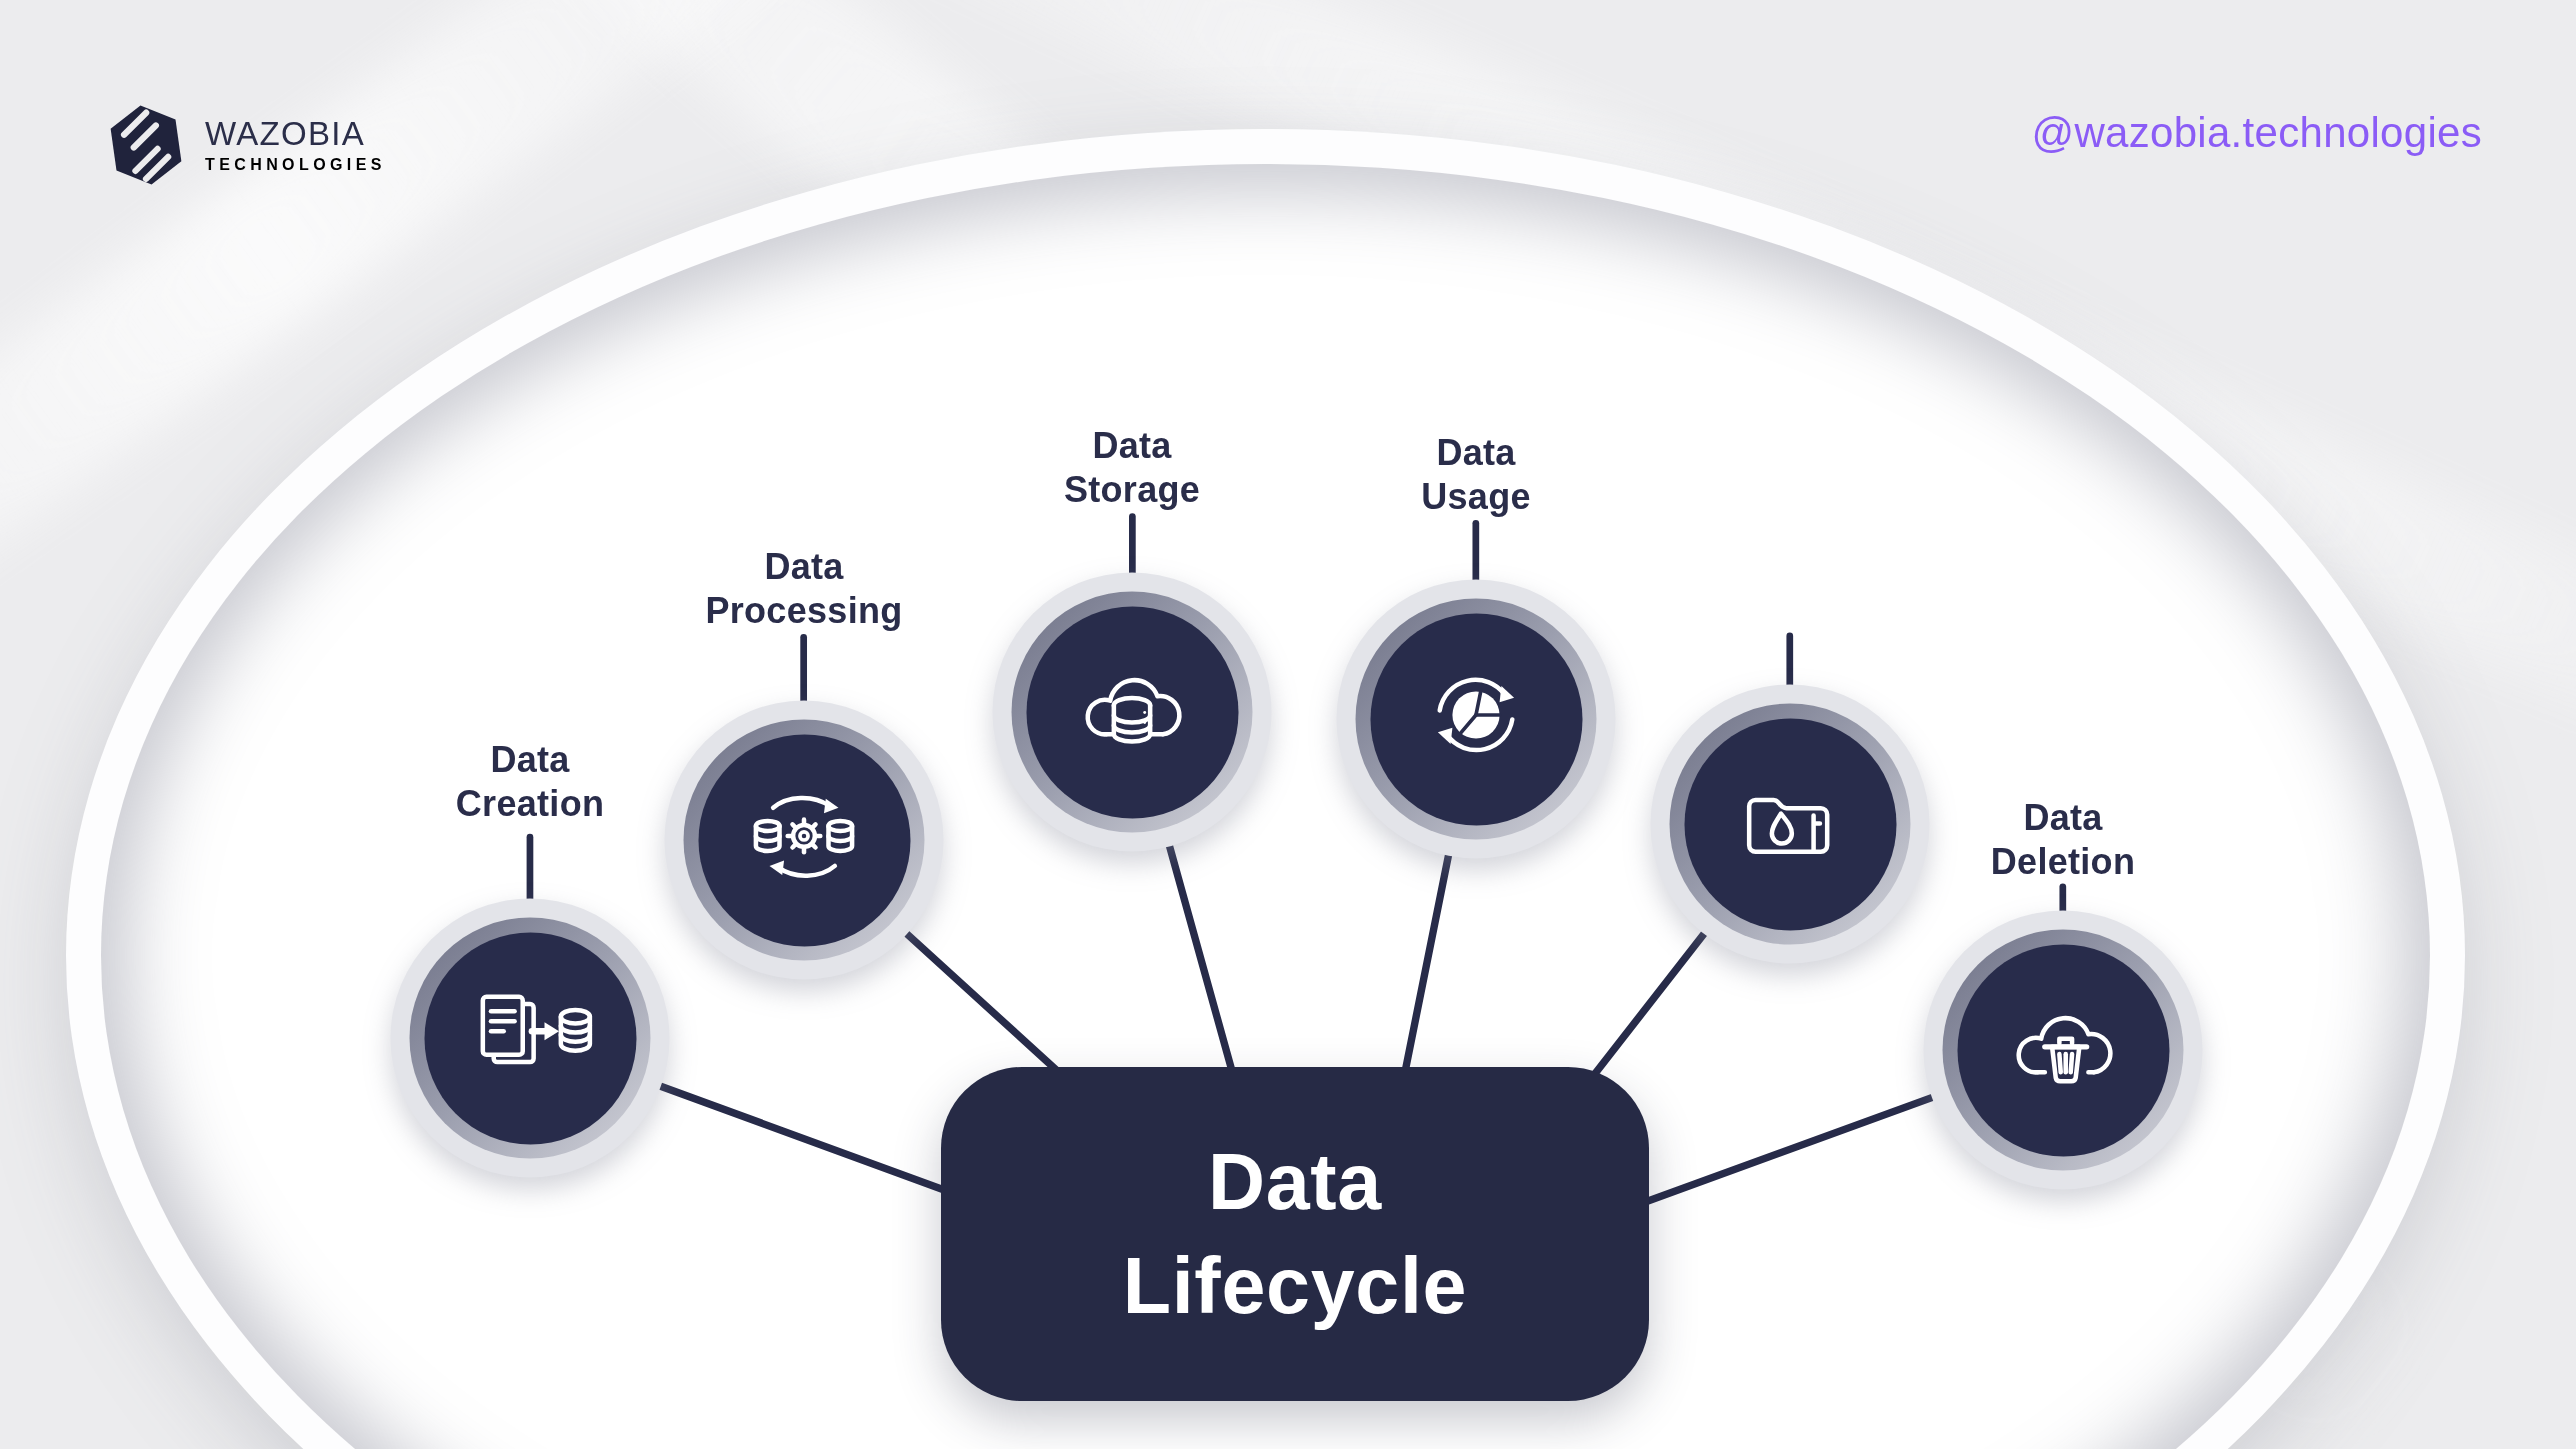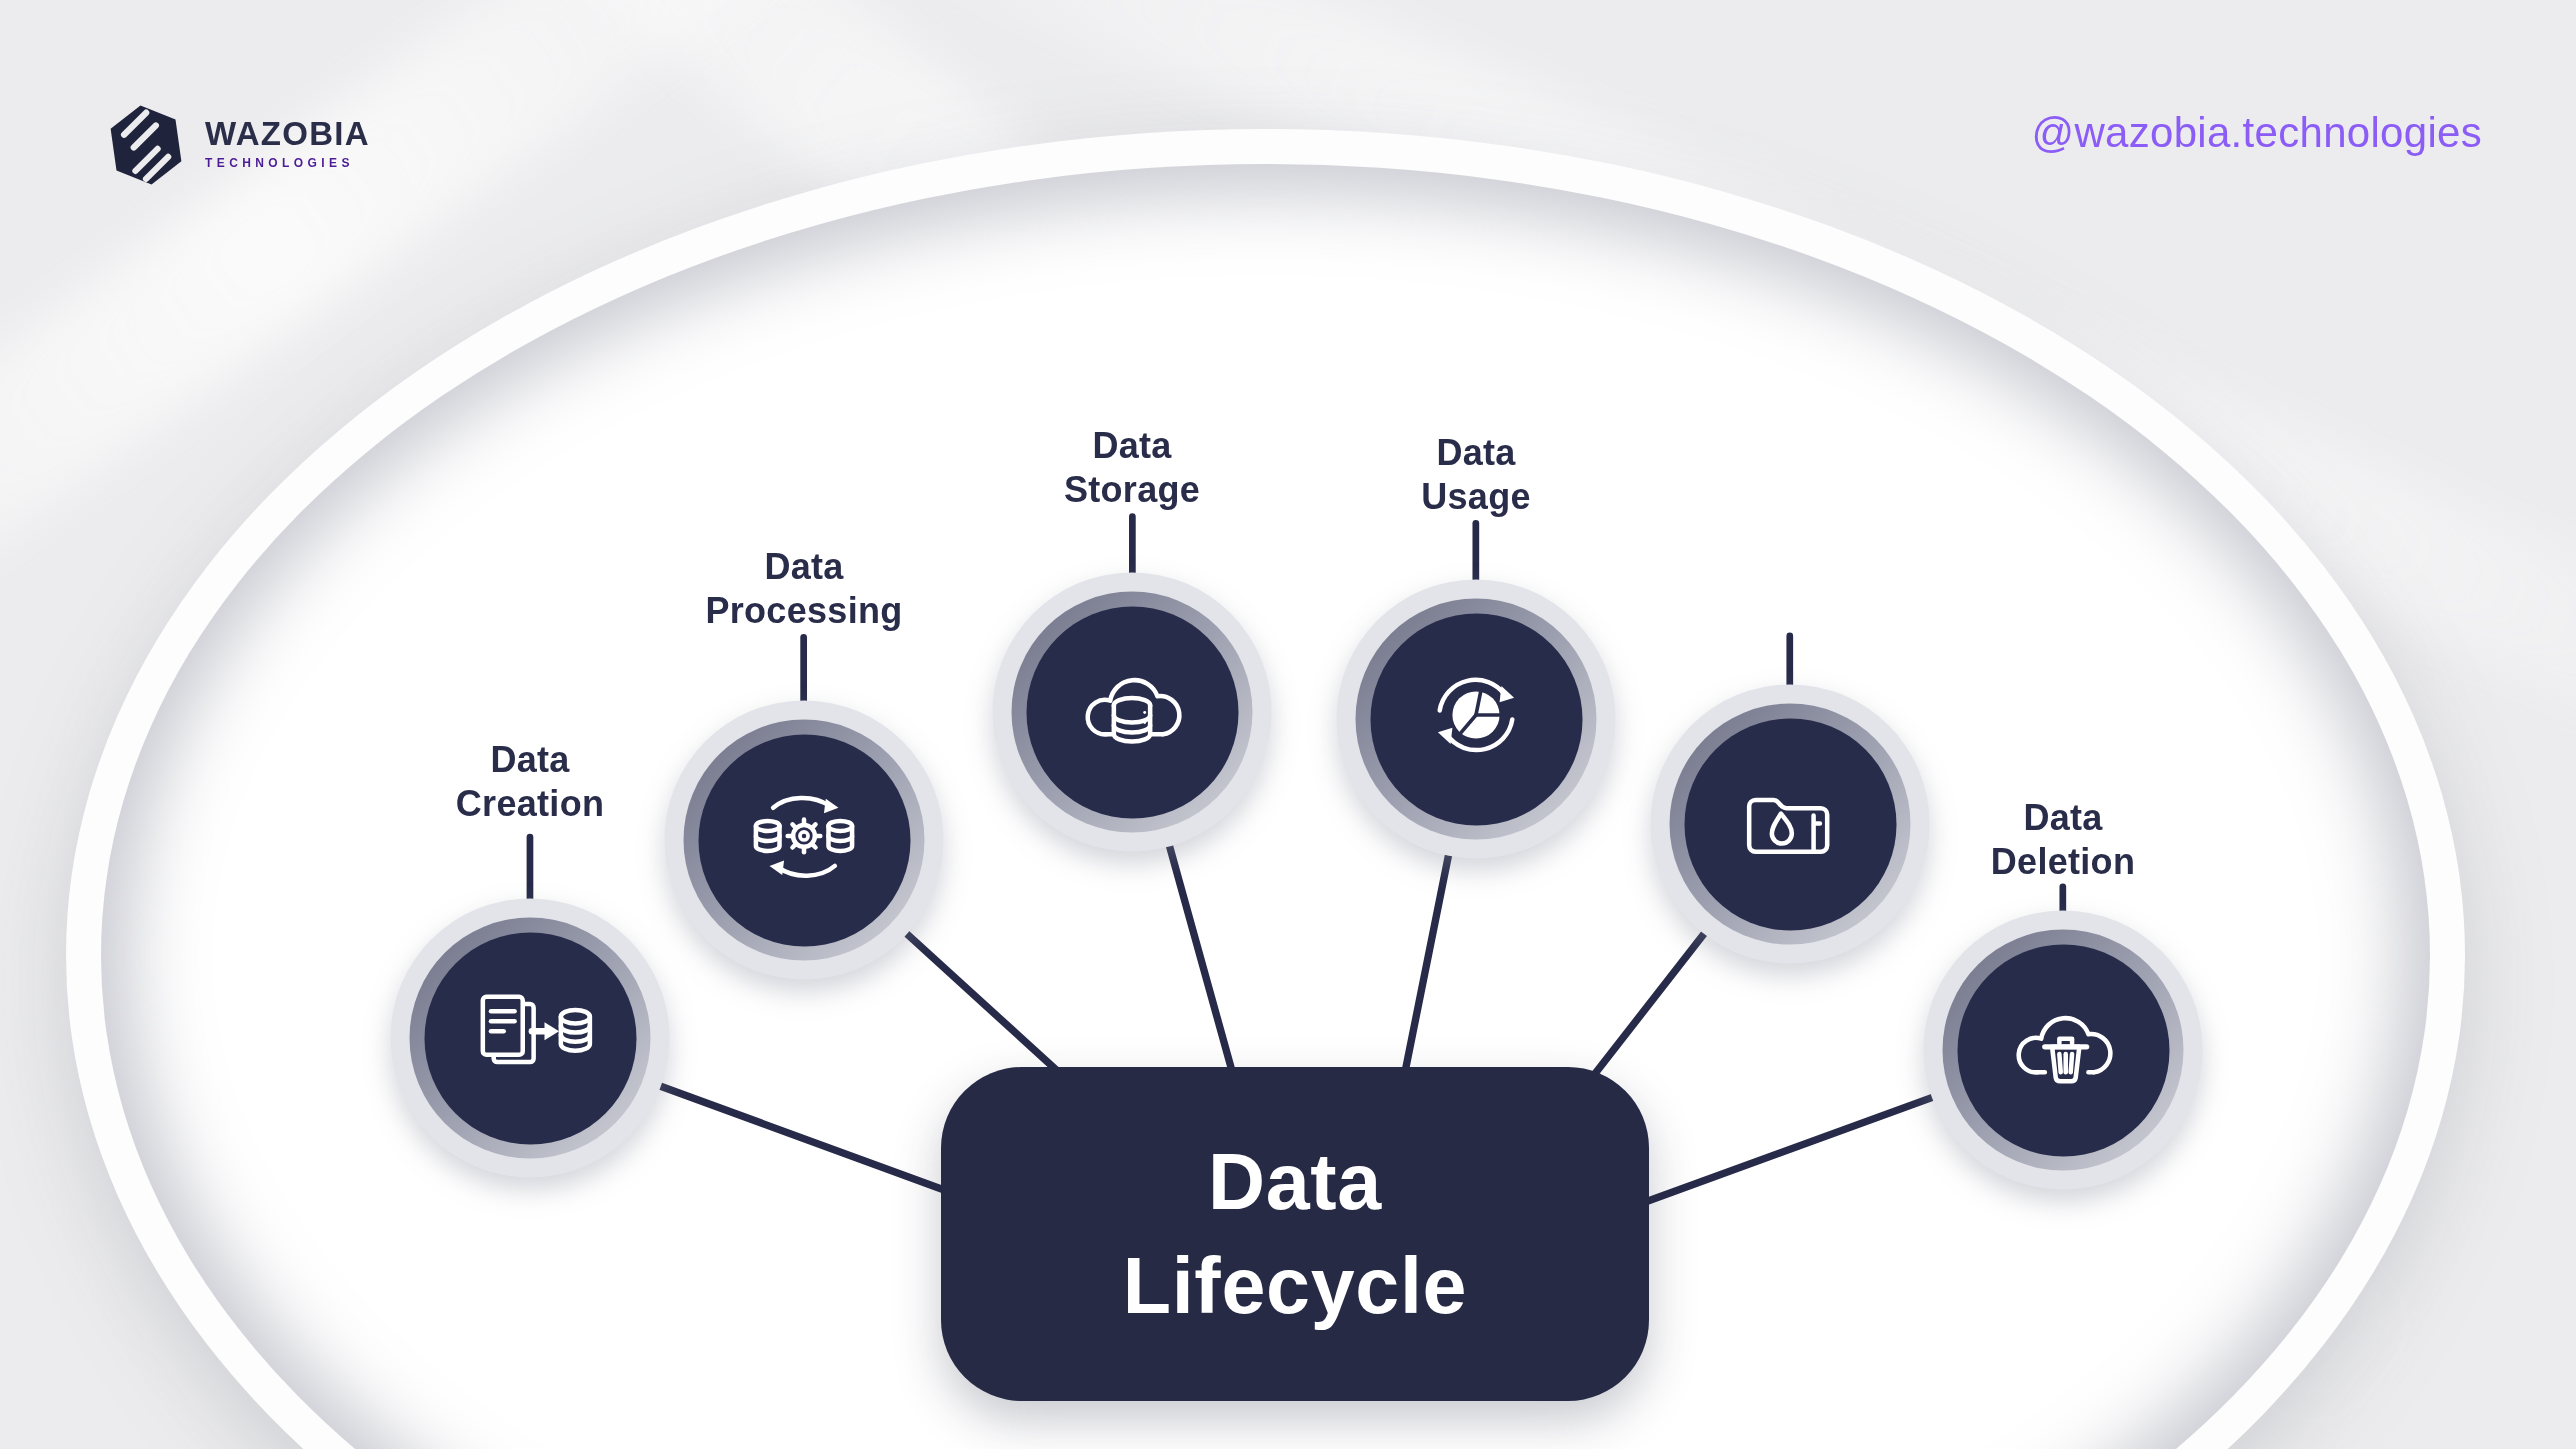--- a/index.html
+++ b/index.html
@@ -52,22 +52,22 @@
   }
   .center-box .title{
     color:#FFFFFF;font-size:79px;font-weight:800;line-height:1.32;
     text-align:center;white-space:pre-line;letter-spacing:0.7px;
   }
 
   
   .logo{position:absolute;left:107px;top:102px;display:flex;align-items:flex-start;z-index:7;}
   .logo-mark{width:78px;height:86px;}
   .logo-text{margin-left:20px;padding-top:14.8px;}
-  .logo-name{font-size:33px;font-weight:700;letter-spacing:1.3px;color:#2B2E49;line-height:1;}
-  .logo-sub{font-size:12px;font-weight:700;letter-spacing:4.4px;color:#4c1d95;line-height:1;margin-top:7.4px;}
+  .logo-name{font-size:33px;font-weight:400;letter-spacing:1.3px;color:#2B2E49;line-height:1;}
+  .logo-sub{font-size:16px;font-weight:700;letter-spacing:4.4px;color:#000000;line-height:1;margin-top:7.4px;}
   .handle{
     position:absolute;right:94px;top:109px;z-index:7;
     font-size:42px;font-weight:500;color:#8b5cf6;letter-spacing:0.3px;
   }
 </style>
 </head>
 <body>
 
 <div class="canvas">
 

